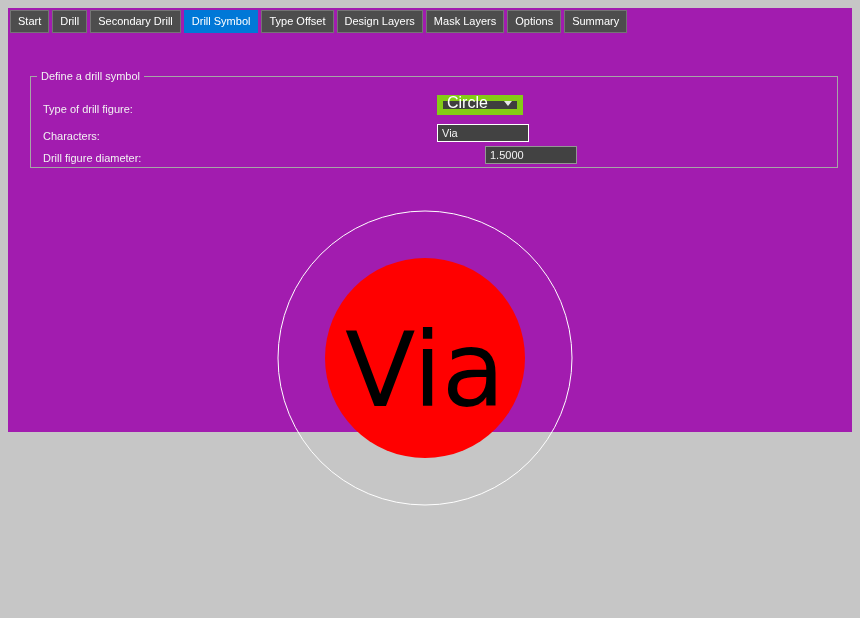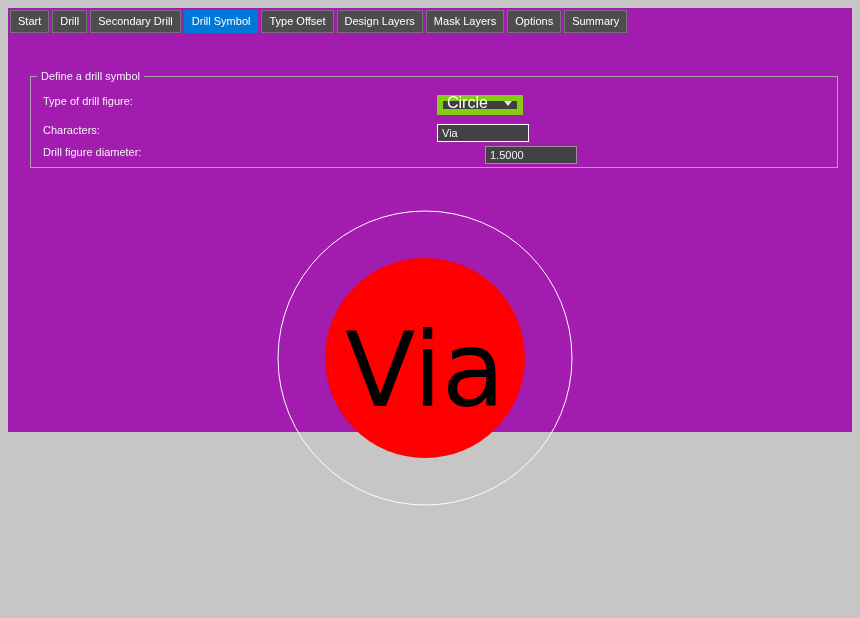--- a/index.html
+++ b/index.html
@@ -58,21 +58,21 @@
     color: #f2f2f2;
     font-size: 11px;
     margin-left: 6px;
     padding: 0 4px;
   }
   .field-row {
     position: absolute;
     left: 12px;
     right: 12px;
     display: flex;
-    align-items: flex-start;
+    align-items: flex-end;
   }
   .field-row .field-label {
     width: 394px;
     color: #f2f2f2;
     font-size: 11px;
   }
   .row-type     { top: 13px;  height: 20px; }
   .row-chars    { top: 42px;  height: 18px; }
   .row-diameter { top: 64px;  height: 18px; gap: 48px; }
   

